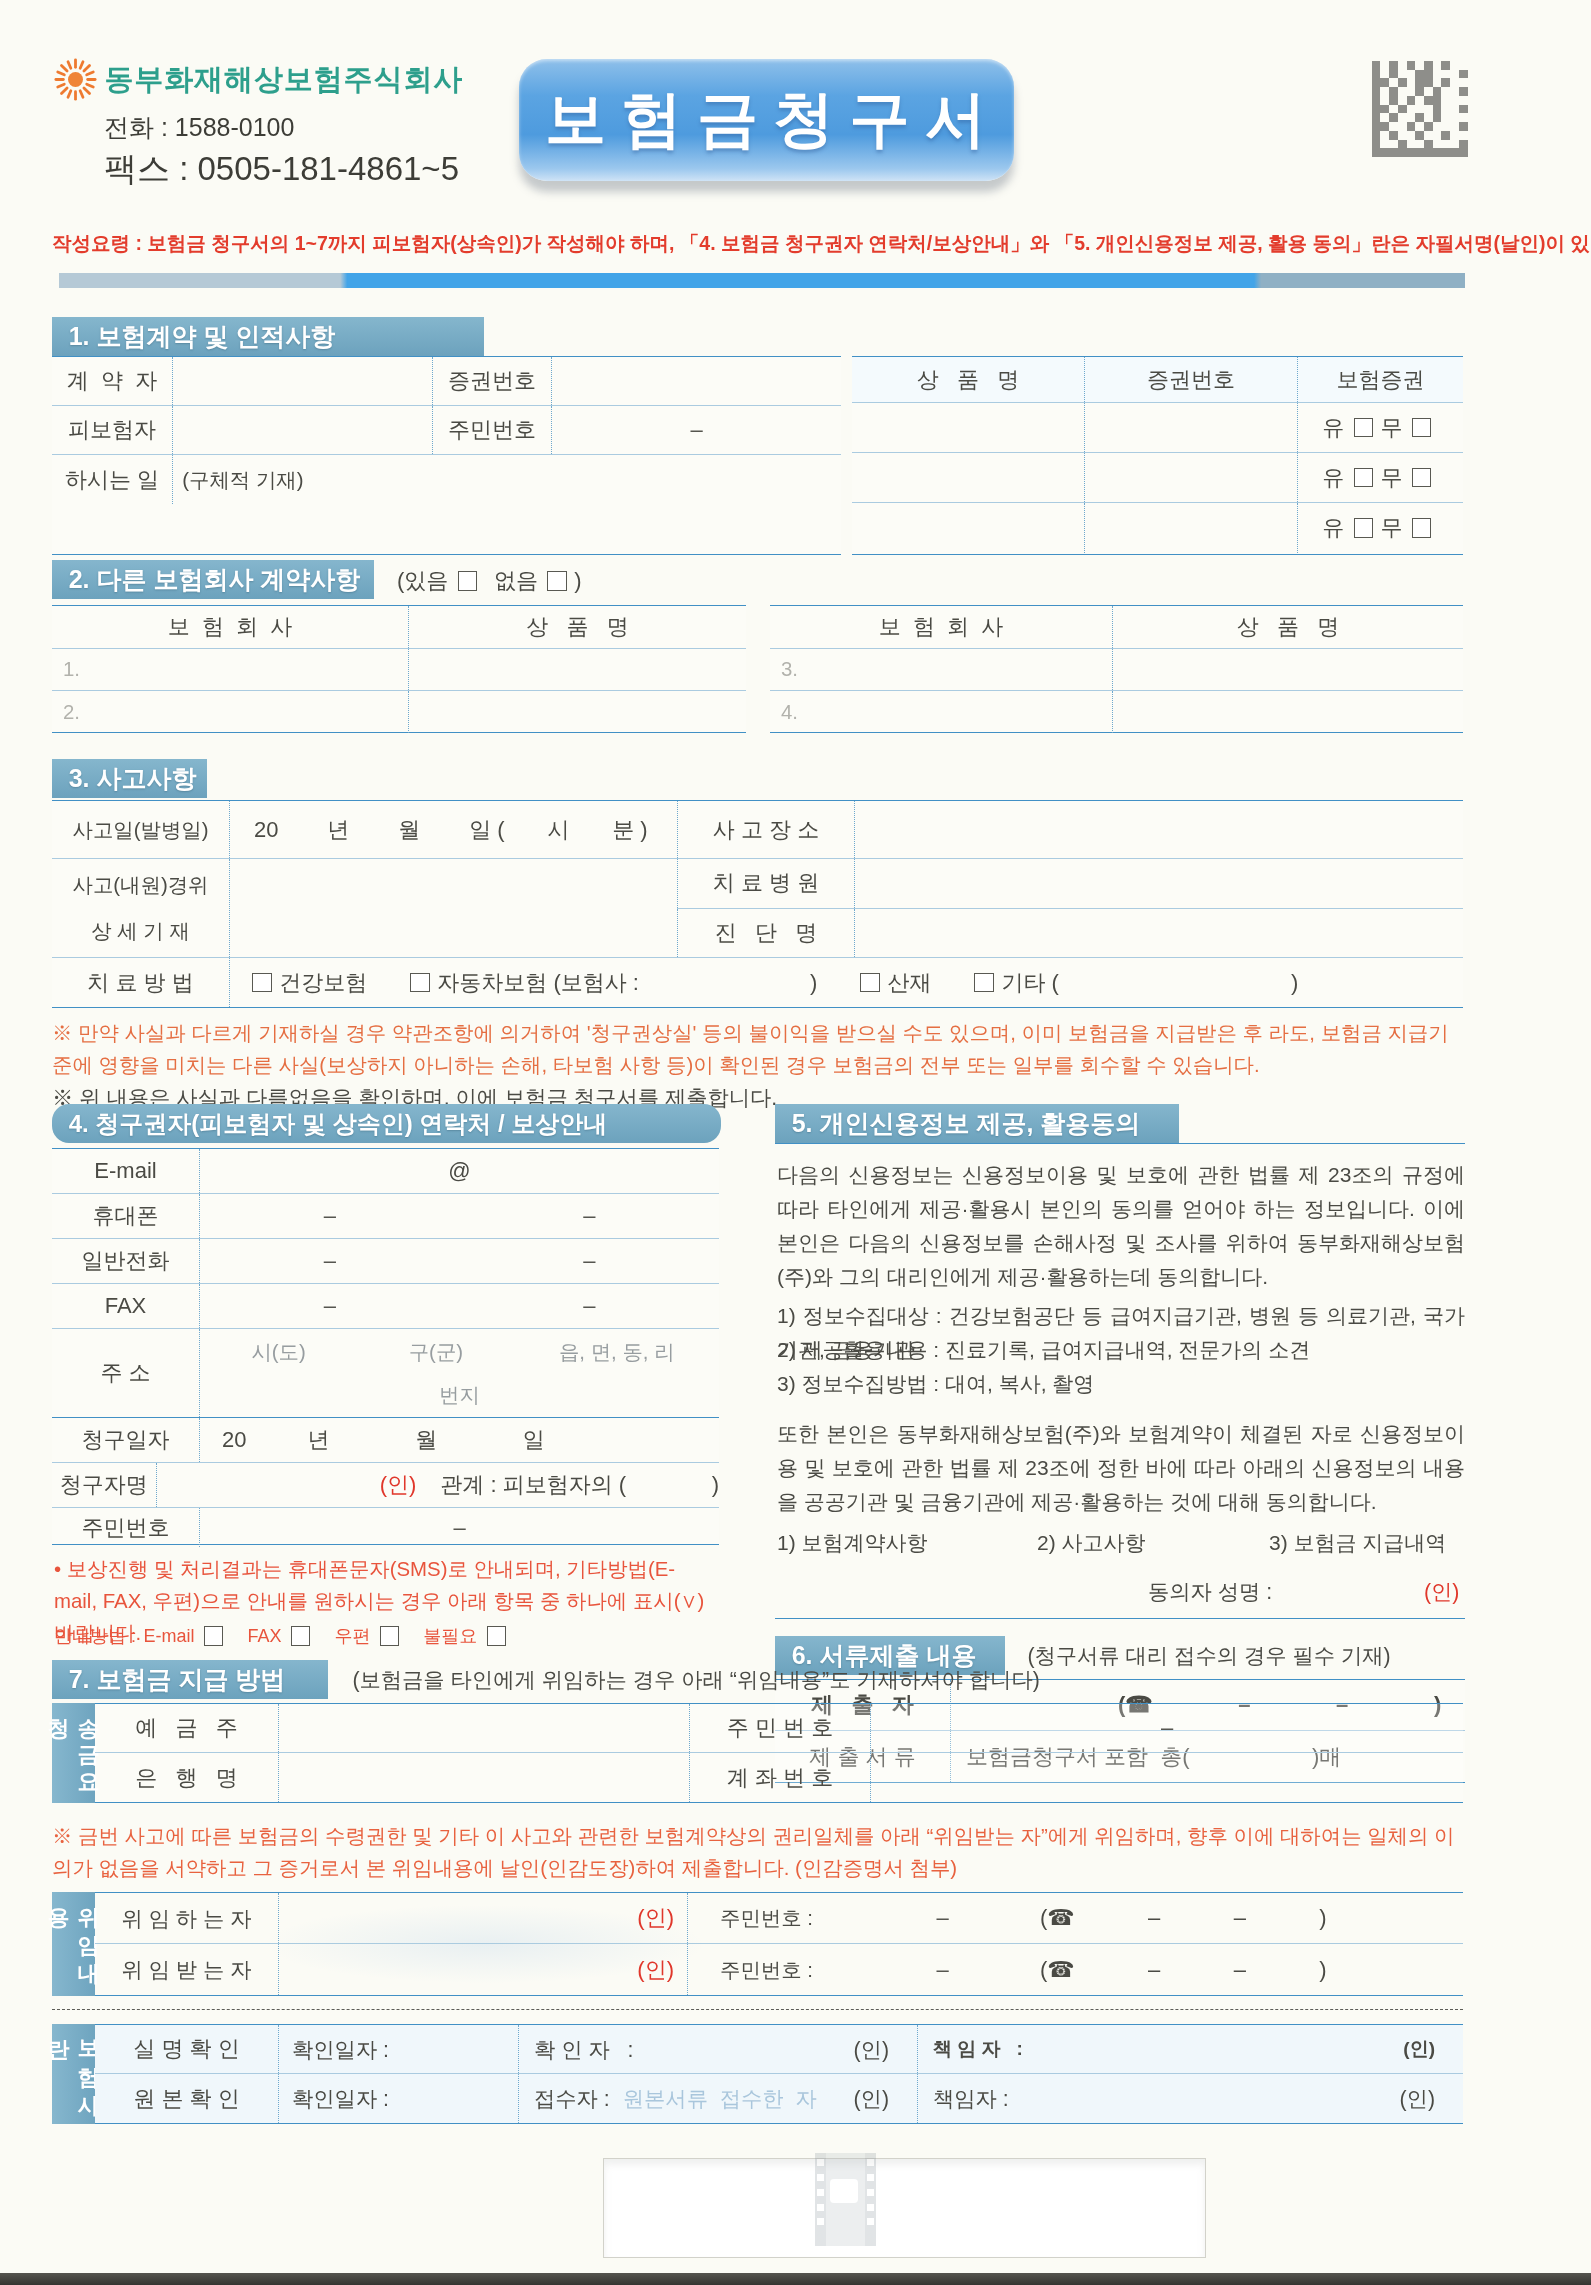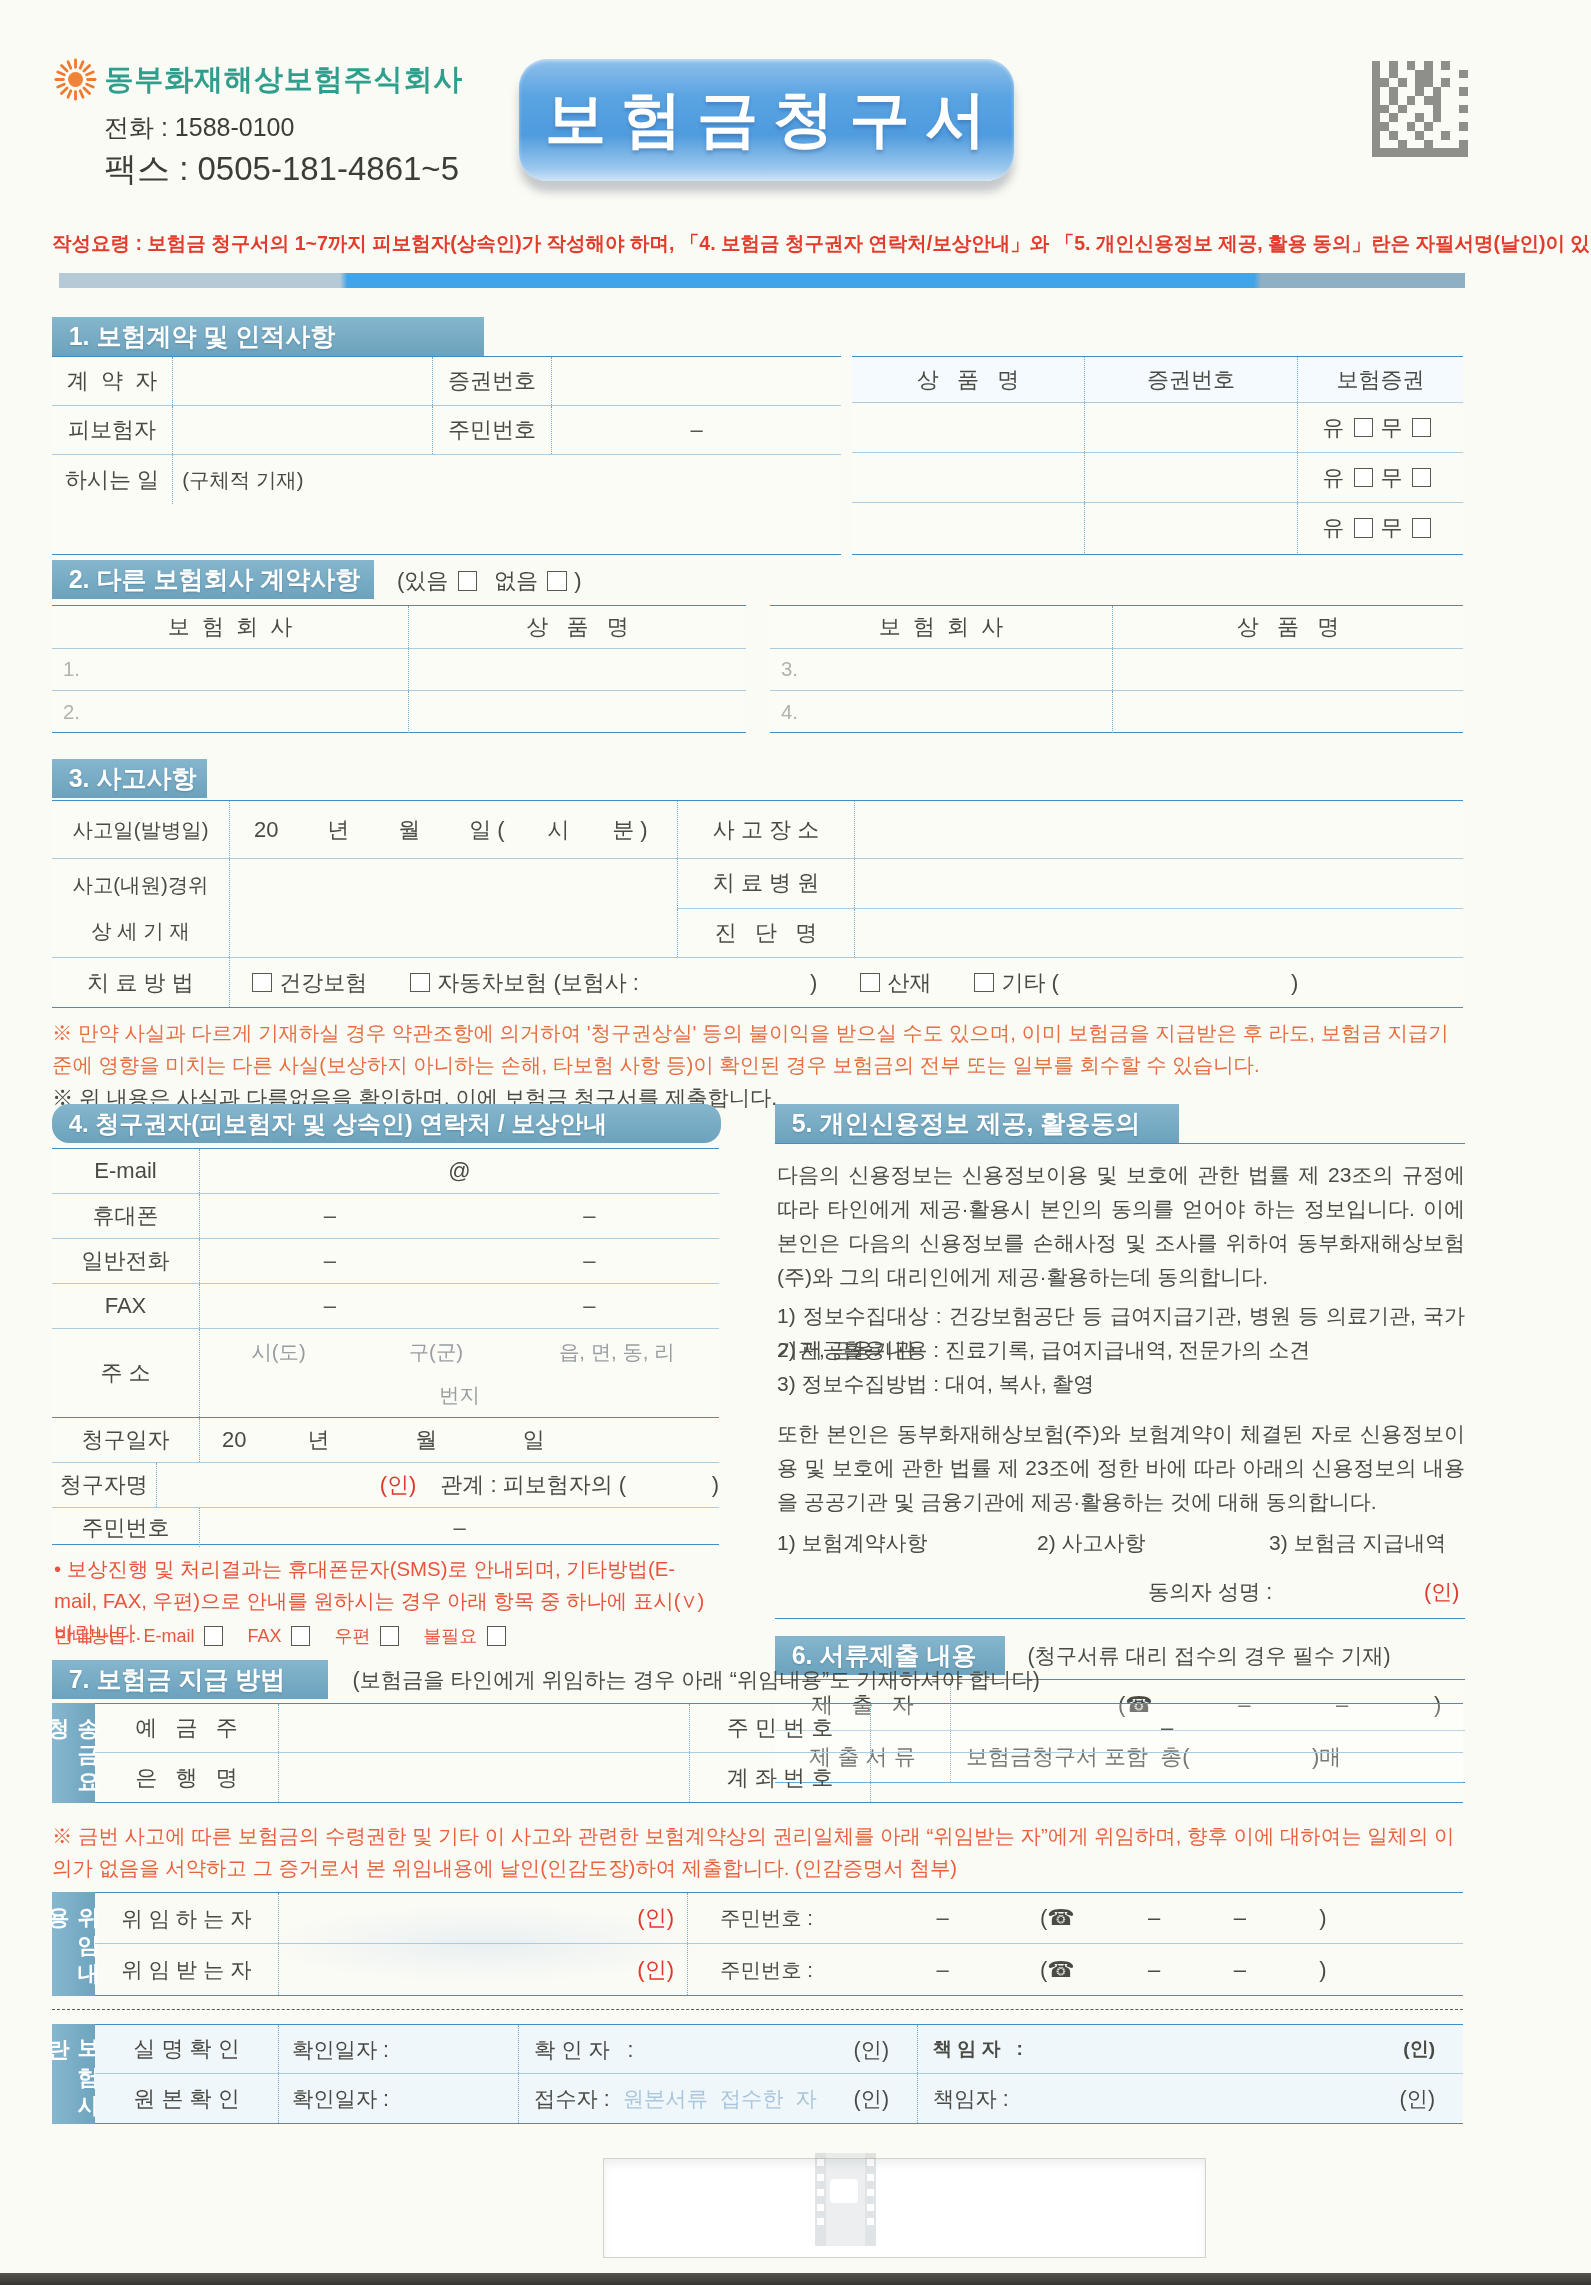--- a/index.html
+++ b/index.html
@@ -343,21 +343,21 @@
   <span style="flex:1;"></span>
   <span class="seal" style="margin-right:5.6px;">(인)</span>
 </div>
 <div class="abs" style="left:775px;top:1618px;width:690px;border-top:0.9px solid #4190c5;"></div>
 
 <div class="abs" style="left:775px;top:1636px;display:flex;align-items:center;">
   <div class="sec-h" style="width:197px;">6. 서류제출 내용</div>
   <span class="hdr-txt" style="margin-left:22px;">(청구서류 대리 접수의 경우 필수 기재)</span>
 </div>
 <div class="abs tbl" style="left:775px;top:1679px;width:690px;height:102px;">
-  <div class="row" style="height:51px;">
+  <div class="row" style="height:51px;font-weight:bold;">
     <div class="cell lblc dot-r" style="width:176px;">제   출   자</div>
     <div class="cell pre" style="flex:1;padding-left:167px;">(☎              –              –              )</div>
   </div>
   <div class="row" style="height:51px;">
     <div class="cell lblc dot-r" style="width:176px;">제 출 서 류</div>
     <div class="cell pre" style="flex:1;padding-left:15px;">보험금청구서 포함  총(                    )매</div>
   </div>
 </div>
 
 <div class="abs" style="left:52px;top:1660px;display:flex;align-items:center;">

